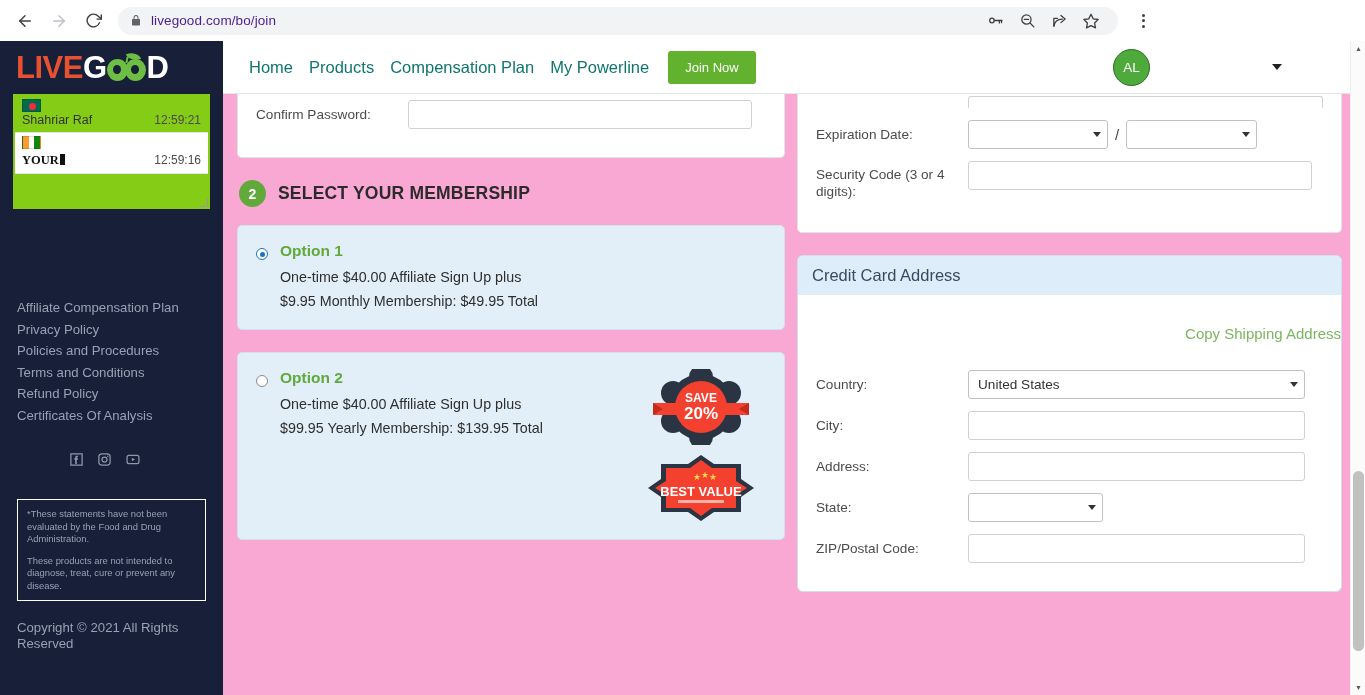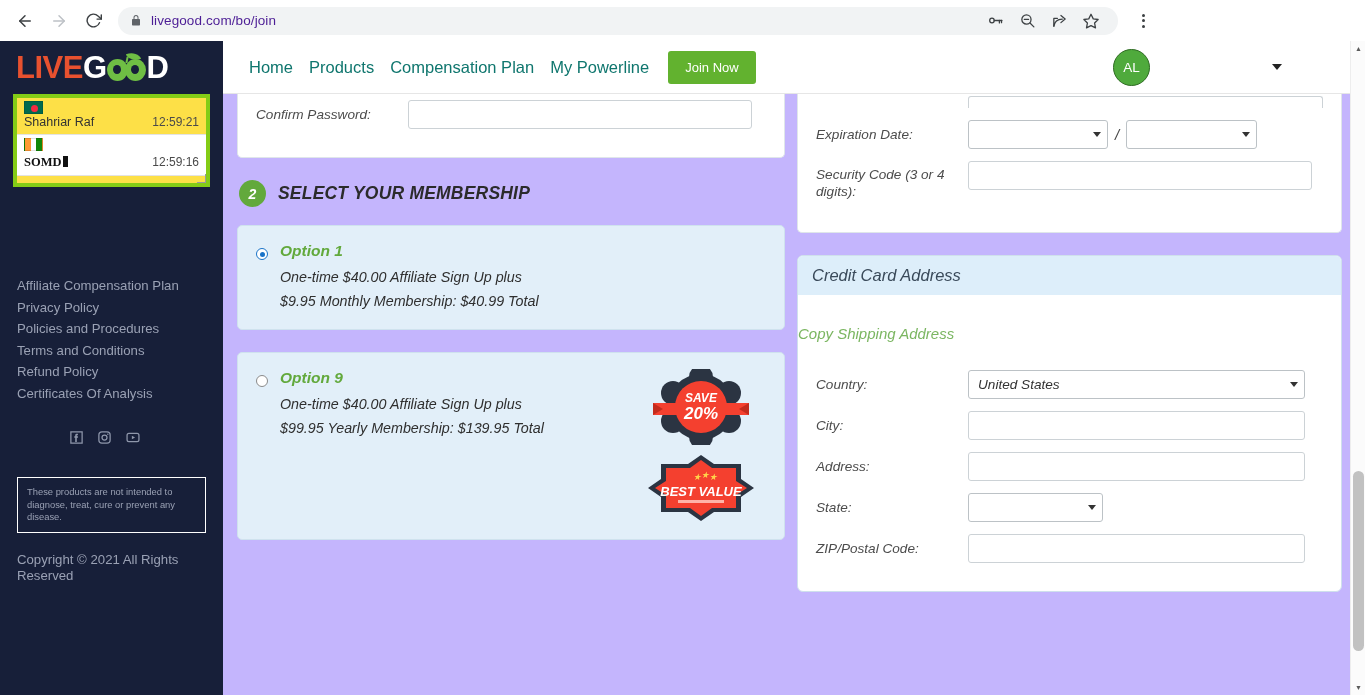--- a/index.html
+++ b/index.html
@@ -135,23 +135,23 @@
     position: absolute;
     left: 19px; top: 5px;
     width: 2px; height: 6px;
     background: #6fbe44;
     transform: rotate(12deg);
   }
 
   
   .feed {
     margin: 0 13px;
-    background: #fde047;
-    border: 4px solid #84cc16;
-    height: 93px;
+    background: #84cc16;
+    border: 2px solid #84cc16;
+    height: 115px;
     overflow: hidden;
     position: relative;
   }
   .feed-row {
     padding: 3px 7px 5px 7px;
     border-bottom: 1px solid #e3e3e3;
   }
   .feed-row.alt { background: #ffffff; }
   .flag {
     width: 19px; height: 13px;
@@ -280,22 +280,21 @@
     border-right: 5px solid transparent;
     border-top: 6px solid #222;
   }
 
   
   .content {
     position: absolute;
     left: 223px; top: 53px;
     width: 1142px;
     height: 601px;
-    background: #c4b5fd;
-    font-style: italic;
+    background: #f9a8d4;
   }
 
   .col-left {
     position: absolute;
     left: 14px; top: 0;
     width: 548px;
   }
   .col-right {
     position: absolute;
     left: 574px; top: 0;
@@ -428,21 +427,21 @@
   }
   .card-head {
     background: #ddeefa;
     padding: 10px 14px;
     font-size: 16.5px;
     color: #3a4a5a;
   }
   .card-body { padding: 14px 0 22px 0; }
   .copy-link {
     display: block;
-    text-align: left;
+    text-align: right;
     color: #7bb661;
     font-size: 15px;
     text-decoration: none;
     padding: 16px 0 22px 0;
   }
 
   
   .pagescroll {
     position: absolute;
     right: 0; top: 0;
@@ -559,21 +558,21 @@
       <div class="feed-row">
         <span class="flag bd"></span>
         <div class="feed-line">
           <span class="feed-name">Shahriar Raf</span>
           <span class="feed-time">12:59:21</span>
         </div>
       </div>
       <div class="feed-row alt">
         <span class="flag in"></span>
         <div class="feed-line">
-          <span><span class="feed-name bold">SOMD</span><span class="caret-blink"></span></span>
+          <span><span class="feed-name bold">YOUR</span><span class="caret-blink"></span></span>
           <span class="feed-time">12:59:16</span>
         </div>
       </div>
       <span class="feed-resize"></span>
     </div>
 
     <nav class="side-links">
       <a href="#">Affiliate Compensation Plan</a>
       <a href="#">Privacy Policy</a>
       <a href="#">Policies and Procedures</a>
@@ -598,20 +597,21 @@
       </span>
       <span class="s">
         <svg width="16" height="15" viewBox="0 0 24 24" fill="#8f97ab">
             <rect x="2.5" y="5.5" width="19" height="13" rx="3" fill="none" stroke="#8f97ab" stroke-width="2"></rect>
             <polygon points="10.2,9.3 15.3,12 10.2,14.7" fill="#8f97ab"></polygon>
           </svg>
       </span>
     </div>
 
     <div class="disclaimer">
+      <p>*These statements have not been evaluated by the Food and Drug Administration.</p>
       <p>These products are not intended to diagnose, treat, cure or prevent any disease.</p>
     </div>
 
     <div class="copyright">Copyright © 2021 All Rights Reserved</div>
   </aside>
 
   <header class="topnav">
     <a href="#" class="navlink">Home</a>
     <a href="#" class="navlink">Products</a>
     <a href="#" class="navlink">Compensation Plan</a>
@@ -637,28 +637,28 @@
       <div class="step-head">
         <span class="step-circle">2</span>
         <span class="step-title">SELECT YOUR MEMBERSHIP</span>
       </div>
 
       <div class="option-card">
         <span class="radio checked"></span>
         <div class="opt-body">
           <div class="opt-title">Option 1</div>
           <div class="opt-text">One-time $40.00 Affiliate Sign Up plus</div>
-          <div class="opt-text">$9.95 Monthly Membership: $40.99 Total</div>
+          <div class="opt-text">$9.95 Monthly Membership: $49.95 Total</div>
         </div>
       </div>
 
       <div class="option-card">
         <span class="radio"></span>
         <div class="opt-body">
-          <div class="opt-title">Option 9</div>
+          <div class="opt-title">Option 2</div>
           <div class="opt-text">One-time $40.00 Affiliate Sign Up plus</div>
           <div class="opt-text">$99.95 Yearly Membership: $139.95 Total</div>
         </div>
         <div class="badges">
           <svg width="112" height="76" viewBox="0 0 112 76">
             <circle cx="56" cy="38" r="33" fill="#2b3442"></circle>
             <circle cx="28" cy="24" r="12" fill="#2b3442"></circle>
               <circle cx="84" cy="24" r="12" fill="#2b3442"></circle>
             <circle cx="28" cy="52" r="12" fill="#2b3442"></circle>
               <circle cx="84" cy="52" r="12" fill="#2b3442"></circle>

